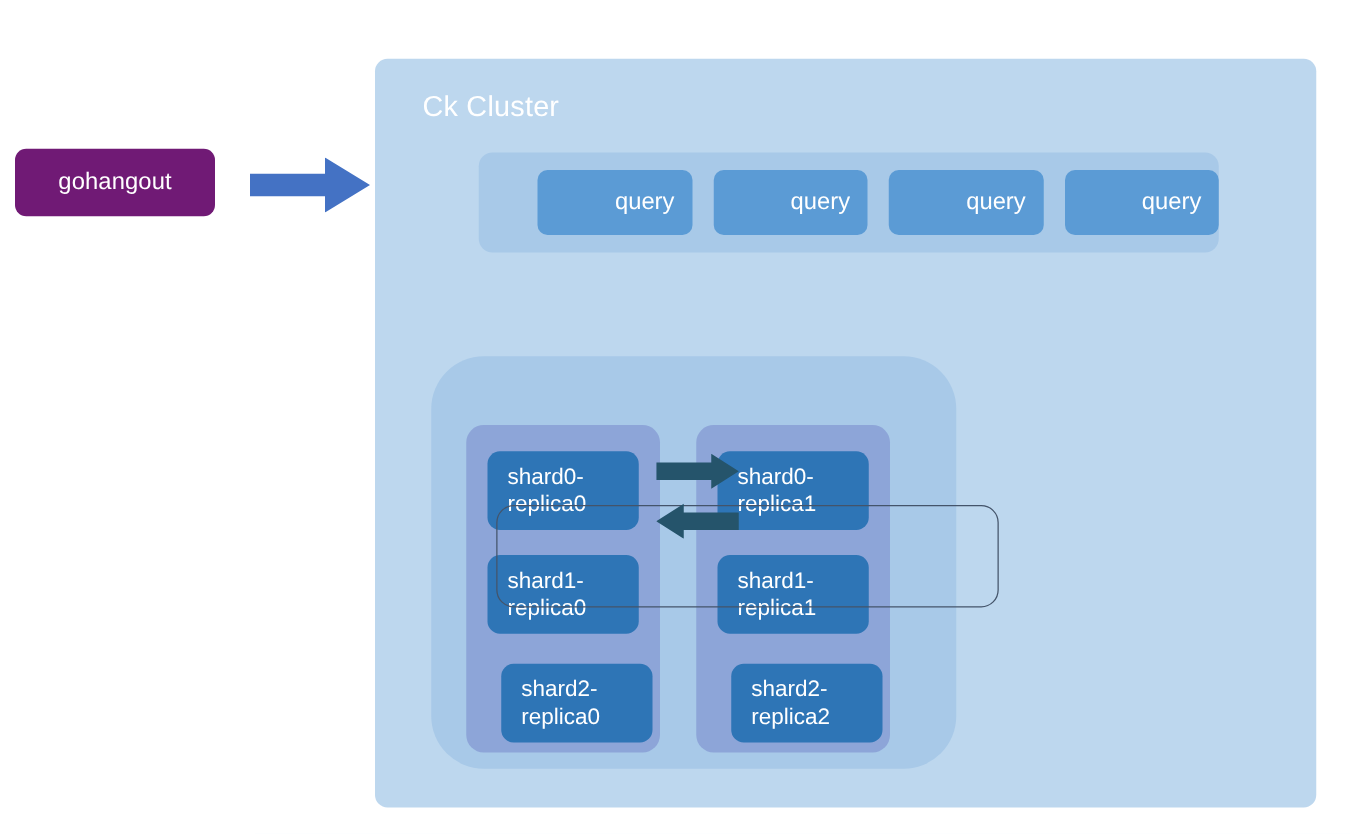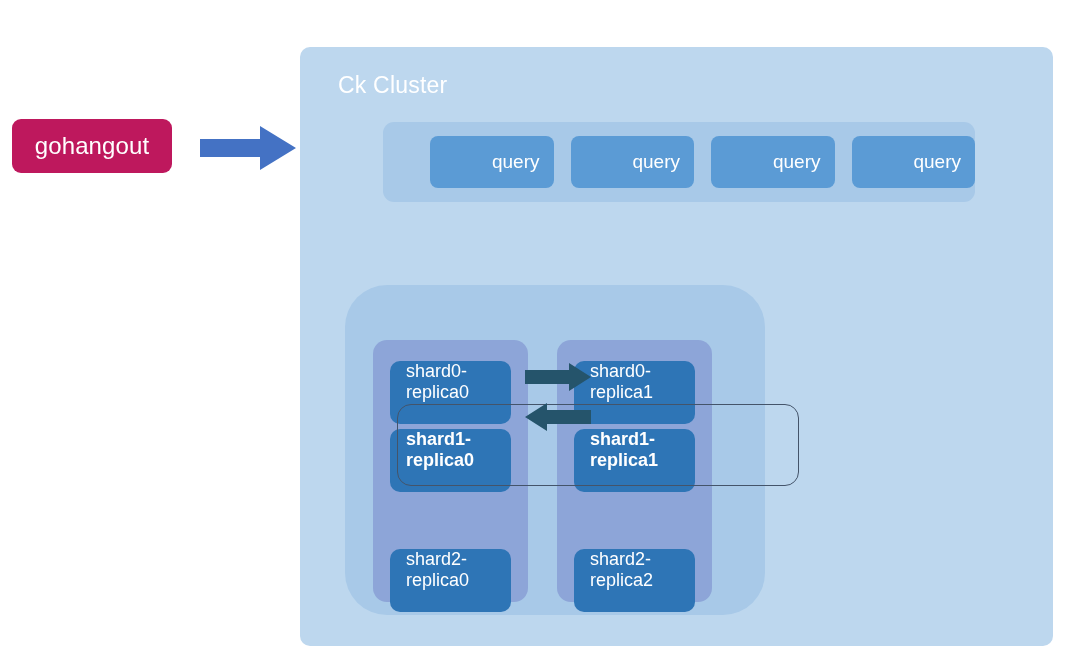--- a/index.html
+++ b/index.html
@@ -19,27 +19,27 @@
     overflow: hidden;
   }
 
   
   .src-node {
     position: absolute;
     left: 12px;
     top: 119px;
     width: 160px;
     height: 54px;
-    background: #be185d;
+    background: #701a75;
     border-radius: 9px;
     display: flex;
     align-items: center;
     justify-content: center;
     color: #ffffff;
-    font-size: 24px;
+    font-size: 19px;
     letter-spacing: 0.1px;
   }
 
   
   .feed-arrow {
     position: absolute;
     left: 200px;
     top: 126px;
     width: 96px;
     height: 44px;
@@ -125,28 +125,29 @@
   
   .shard-box {
     position: absolute;
     width: 121px;
     height: 63px;
     background: #2E75B6;
     border-radius: 10px;
     display: flex;
     flex-direction: column;
     align-items: center;
+    justify-content: center;
     color: #ffffff;
     font-size: 18px;
     line-height: 1.18;
   }
   .shard-box span { display: block; width: 100%; text-align: left; padding-left: 16px; box-sizing: border-box; }
   .shard-box.r0 { top: 21px; }
-  .shard-box.r1 { top: 89px; font-weight: bold; }
-  .shard-box.r2 { top: 209px; }
+  .shard-box.r1 { top: 104px; }
+  .shard-box.r2 { top: 191px; margin-left: 11px; }
   .replica-col.col-left  .shard-box { left: 17px; }
   .replica-col.col-right .shard-box { left: 17px; }
 
   
   .shard0-outline {
     position: absolute;
     left: 52px;
     top: 119px;
     width: 400px;
     height: 80px;

